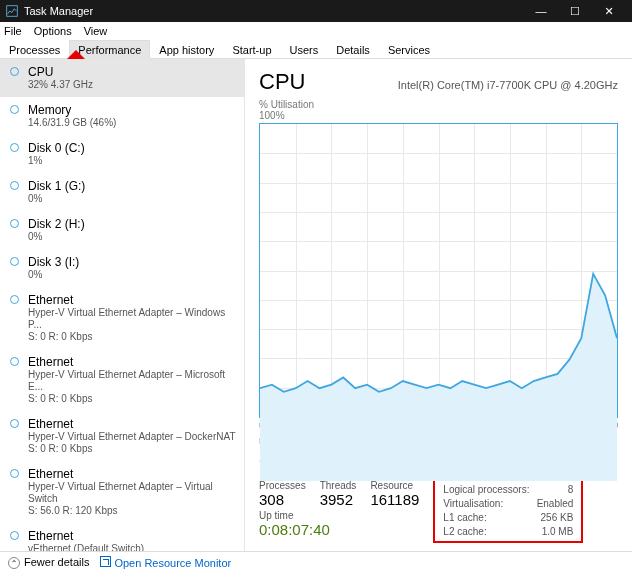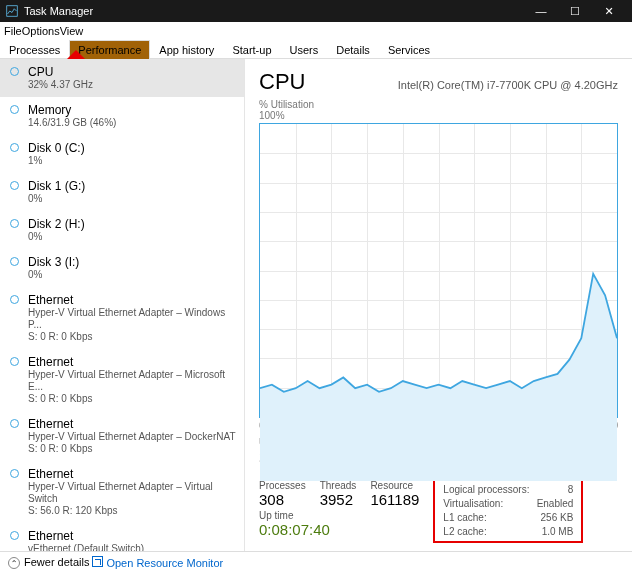--- a/index.html
+++ b/index.html
@@ -1,25 +1,25 @@
 <!DOCTYPE html>
 <html><head>
 <meta charset="utf-8">
 <style>
 * { box-sizing: border-box; margin: 0; padding: 0; }
 body { font-family: "Segoe UI", Arial, sans-serif; font-size: 12px; background: #fff; width: 632px; height: 576px; overflow: hidden; }
 .titlebar { height: 22px; background: #1a1a1a; color: #fff; display: flex; align-items: center; padding: 0 6px; font-size: 11px; }
 .titlebar .icon { width: 12px; height: 12px; margin-right: 6px; }
 .titlebar .spacer { flex: 1; }
 .titlebar .winbtn { width: 34px; text-align: center; color: #fff; font-size: 11px; }
-.menubar { height: 18px; display: flex; align-items: center; padding: 0 4px; font-size: 11px; }
+.menubar { height: 18px; display: flex; align-items: center; padding: 0 4px; font-size: 11px; gap: 12px; }
 .menubar span { cursor: default; }
 .tabs { display: flex; border-bottom: 1px solid #ddd; font-size: 11px; }
 .tab { padding: 3px 8px; border: 1px solid transparent; border-bottom: none; margin-bottom: -1px; cursor: default; }
-.tab.active { border-color: #ddd; background: #a16207; }
+.tab.active { border-color: #ddd; background: #e5e5e5; }
 .arrow-annot { position: absolute; left: 68px; top: 50px; pointer-events: none; }
 .arrow-annot .shaft { width: 16px; height: 18px; background: #e60000; margin: 0 auto; }
 .arrow-annot .head { width: 0; height: 0; border-left: 14px solid transparent; border-right: 14px solid transparent; border-bottom: 14px solid #e60000; margin-left: -6px; }
 .content { display: flex; height: calc(576px - 22px - 18px - 22px - 22px); }
 .sidebar { width: 245px; border-right: 1px solid #e5e5e5; overflow-y: hidden; }
 .side-item { padding: 6px 8px 6px 28px; position: relative; cursor: default; }
 .side-item.selected { background: #e6e6e6; }
 .side-item .dot { position: absolute; left: 10px; top: 8px; width: 9px; height: 9px; border: 1px solid #3ea6e0; border-radius: 50%; }
 .side-item .title { font-size: 12px; color: #000; }
 .side-item .sub { font-size: 10px; color: #555; line-height: 1.2; }
@@ -35,21 +35,21 @@
 .stats { display: flex; margin-top: 6px; gap: 14px; }
 .stat-block { display: flex; flex-direction: column; font-size: 10px; color: #555; }
 .stat-block .val { font-size: 18px; color: #000; }
 .speed-box { border: 2px solid #f08000; padding: 1px 6px 2px 4px; }
 .detail-pane { border: 2px solid #e60000; padding: 2px 8px; font-size: 10px; color: #555; min-width: 150px; }
 .detail-pane .row { display: flex; justify-content: space-between; line-height: 1.4; }
 .uptime { margin-top: 2px; font-size: 10px; color: #555; }
 .uptime .val { font-size: 15px; color: #4d7c0f; }
 .footer { height: 22px; border-top: 1px solid #ddd; display: flex; align-items: center; padding: 0 8px; font-size: 11px; gap: 3px; }
 .footer .chev { border: 1px solid #888; border-radius: 50%; width: 12px; height: 12px; display: inline-flex; align-items: center; justify-content: center; font-size: 8px; margin-right: 4px; }
-.footer .link { color: #0066cc; cursor: pointer; }
+.footer .link { color: #0066cc; cursor: pointer; margin-left: 8px; }
 .footer .linkicon { width: 11px; height: 11px; border: 1px solid #0066cc; display: inline-block; margin-right: 3px; position: relative; }
 .footer .linkicon::after { content: ""; position: absolute; left: 2px; top: 2px; width: 5px; height: 5px; border-top: 1px solid #0066cc; border-right: 1px solid #0066cc; }
 </style>
 </head>
 <body>
 
 <div class="titlebar">
   <svg class="icon" viewBox="0 0 16 16">
       <rect x="1" y="1" width="14" height="14" fill="none" stroke="#6cf" stroke-width="1"></rect>
       <polyline points="2,12 5,8 8,10 11,5 14,8" fill="none" stroke="#6cf" stroke-width="1"></polyline>

